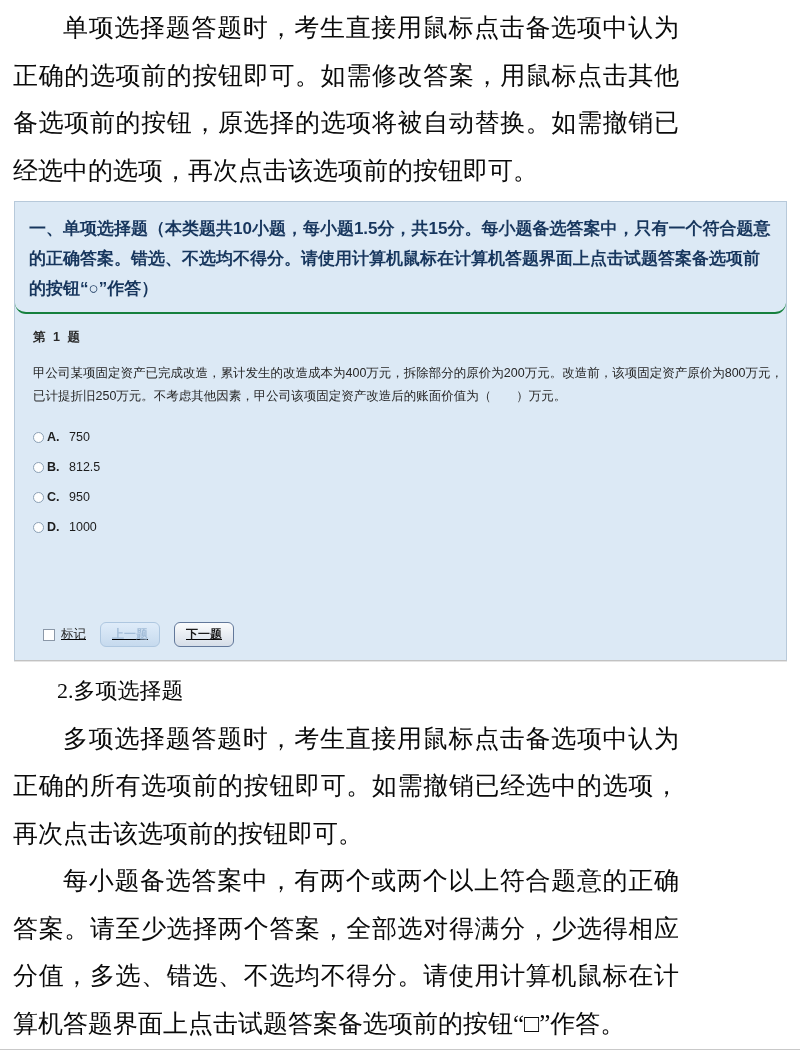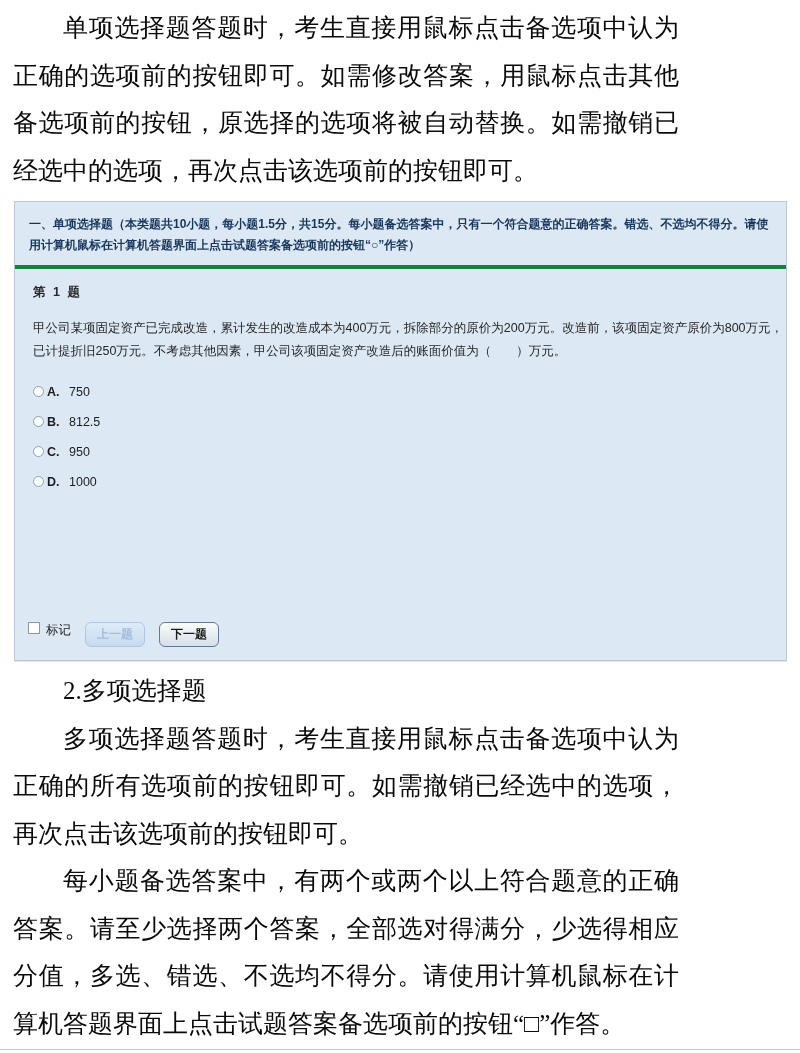--- a/index.html
+++ b/index.html
@@ -15,46 +15,47 @@
   }
   .doc-para {
     font-size: 25px;
     line-height: 47.5px;
     text-align: justify;
     text-justify: inter-ideograph;
     color: #0a0a0a;
   }
   .doc-para.indent { text-indent: 2em; }
   .doc-heading {
-    font-size: 25px;
+    font-size: 22px;
     line-height: 47.5px;
     text-indent: 2em;
     color: #0a0a0a;
   }
 
   
   .exam-panel {
     width: 773px;
     height: 460px;
     margin: 7px 0 6px 1px;
     background: #dce9f5;
     border: 1px solid #b7c9da;
     border-bottom-color: #c2c2c2;
     display: flex;
     flex-direction: column;
     font-family: "Liberation Sans", "DejaVu Sans", sans-serif;
     box-shadow: 0 1px 0 rgba(180,180,180,.35);
   }
   .exam-header {
     padding: 12px 14px 9px 14px;
-    font-size: 12px;
+    font-size: 17px;
     font-weight: bold;
     color: #17365d;
     line-height: 1.75;
-    border-bottom: 4px solid #15803d;
+    border-bottom: 2px solid #15803d;
+    border-radius: 11px;
   }
   .exam-body {
     flex: 1 1 auto;
     padding: 15px 2px 0 18px;
     display: flex;
     flex-direction: column;
   }
   .q-number {
     font-size: 12.5px;
     font-weight: bold;
@@ -89,22 +90,24 @@
     color: #1c1c1c;
     width: 22px;
   }
   .opt-value {
     font-size: 12.5px;
     color: #1c1c1c;
     font-family: Liberation Sans, sans-serif;
   }
   .exam-footer {
     flex: 0 0 auto;
-    padding: 0 16px 13px 13px;
-    display: flex;
+    padding: 0 16px 13px 28px;
+    display: flex;
+    align-items: center;
+    text-decoration: underline;
   }
   .checkbox {
     width: 12px; height: 12px;
     border: 1px solid #8b98a8;
     background: #ffffff;
     margin-right: 6px;
     flex: 0 0 auto;
   }
   .mark-label {
     font-size: 12.5px;

